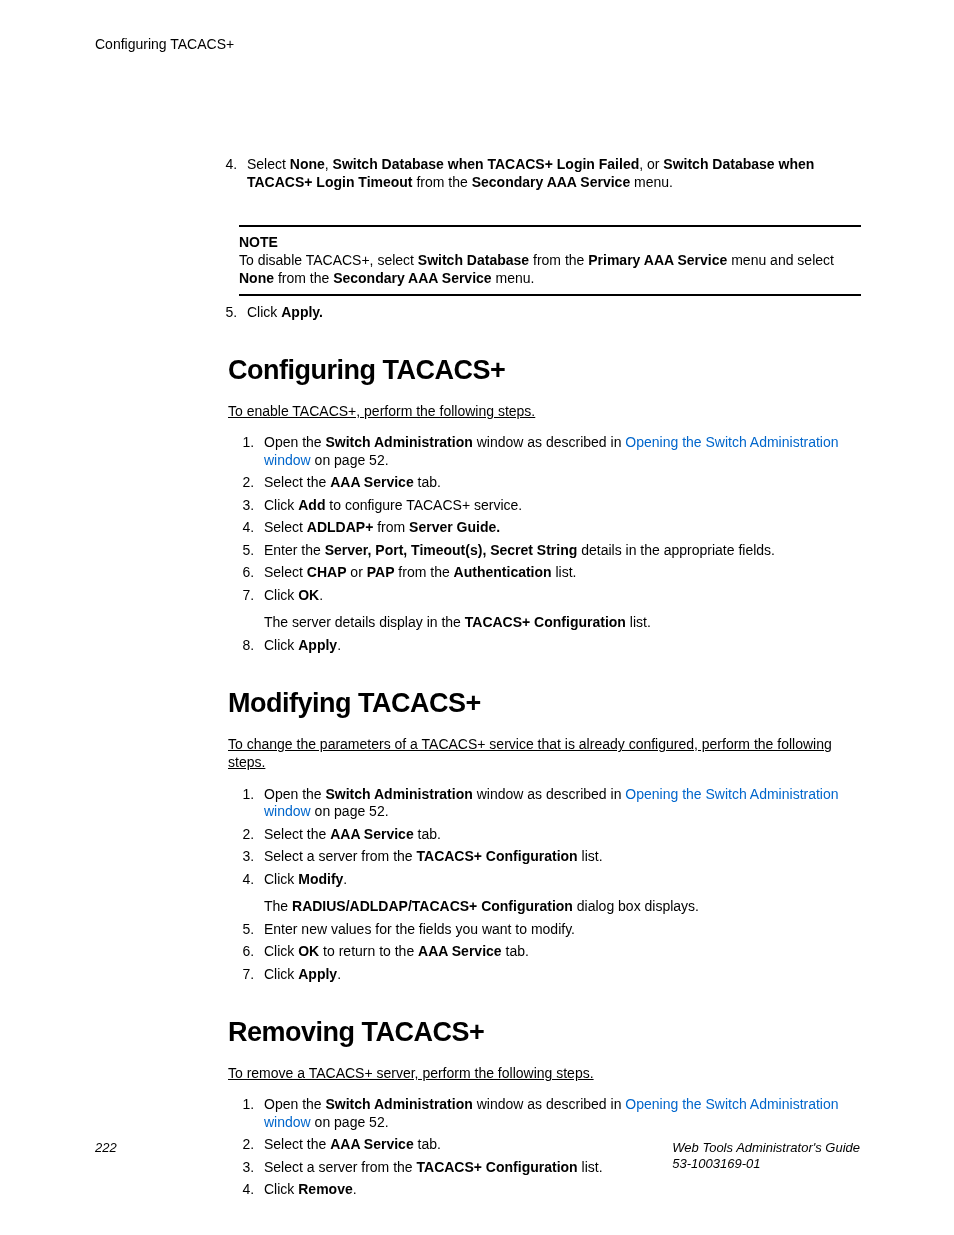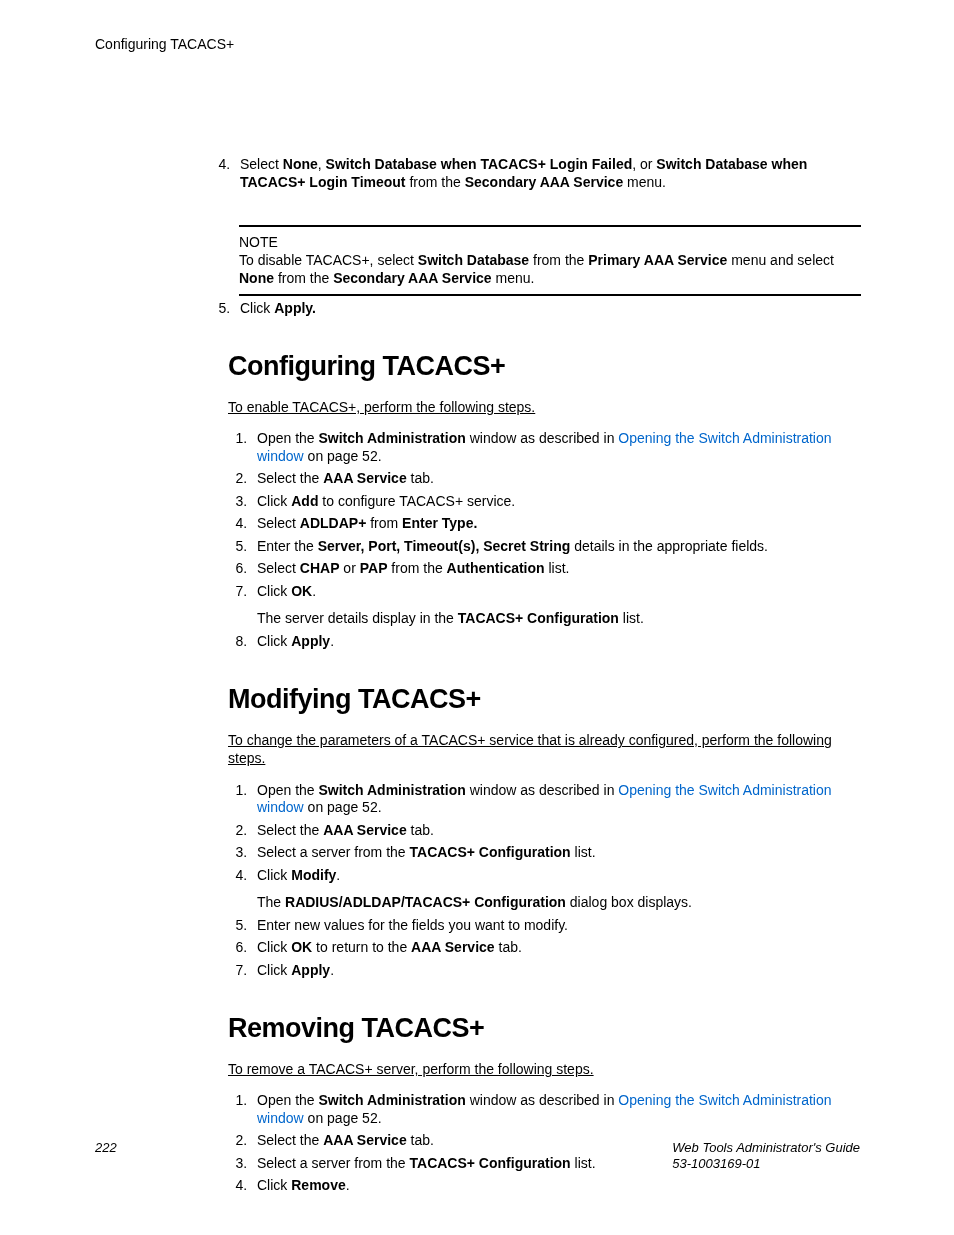--- a/index.html
+++ b/index.html
@@ -27,41 +27,41 @@
     margin-top: 104px;
     width: 650px;
   }
   .content2 {
     margin-left: 133px;
     width: 640px;
   }
   ol.steps {
     list-style: decimal;
     padding-left: 22px;
-    margin: 1px;
+    margin: 8px;
   }
   ol.steps > li {
     padding-left: 6px;
     margin-bottom: 5px;
     line-height: 1.25;
   }
   ol.steps > li .sub {
     display: block;
     margin-top: 10px;
     margin-bottom: 4px;
   }
   .note-box {
     border-top: 2px solid #000;
     border-bottom: 2px solid #000;
     padding: 6px 0 6px 0;
     margin: 34px 0 4px 28px;
     line-height: 1.3;
   }
   .note-box .note-label {
-    font-weight: normal;
+    font-weight: bold;
   }
   h2.section {
     font-family: "Arial Narrow", Arial, sans-serif;
     font-stretch: condensed;
     font-weight: bold;
     font-size: 27px;
     letter-spacing: -0.5px;
     margin: 34px 0 16px 0;
   }
   p.intro {
@@ -111,21 +111,21 @@
       </ol>
   </div>
 
   <div class="content2" id="sections">
       <h2 class="section">Configuring TACACS+</h2>
       <p class="intro">To enable TACACS+, perform the following steps.</p>
       <ol class="steps" start="1">
         <li>Open the <b>Switch Administration</b> window as described in <a class="xref" href="#">Opening the Switch Administration window</a> on page 52.</li>
         <li>Select the <b>AAA Service</b> tab.</li>
         <li>Click <b>Add</b> to configure TACACS+ service.</li>
-        <li>Select <b>ADLDAP+</b> from <b>Enter Type.</b></li>
+        <li>Select <b>ADLDAP+</b> from <b>Server Guide.</b></li>
         <li>Enter the <b>Server, Port, Timeout(s), Secret String</b> details in the appropriate fields.</li>
         <li>Select <b>CHAP</b> or <b>PAP</b> from the <b>Authentication</b> list.</li>
         <li>Click <b>OK</b>.<span class="sub">The server details display in the <b>TACACS+ Configuration</b> list.</span></li>
         <li>Click <b>Apply</b>.</li>
       </ol>
       <h2 class="section">Modifying TACACS+</h2>
       <p class="intro">To change the parameters of a TACACS+ service that is already configured, perform the following steps.</p>
       <ol class="steps" start="1">
         <li>Open the <b>Switch Administration</b> window as described in <a class="xref" href="#">Opening the Switch Administration window</a> on page 52.</li>
         <li>Select the <b>AAA Service</b> tab.</li>

